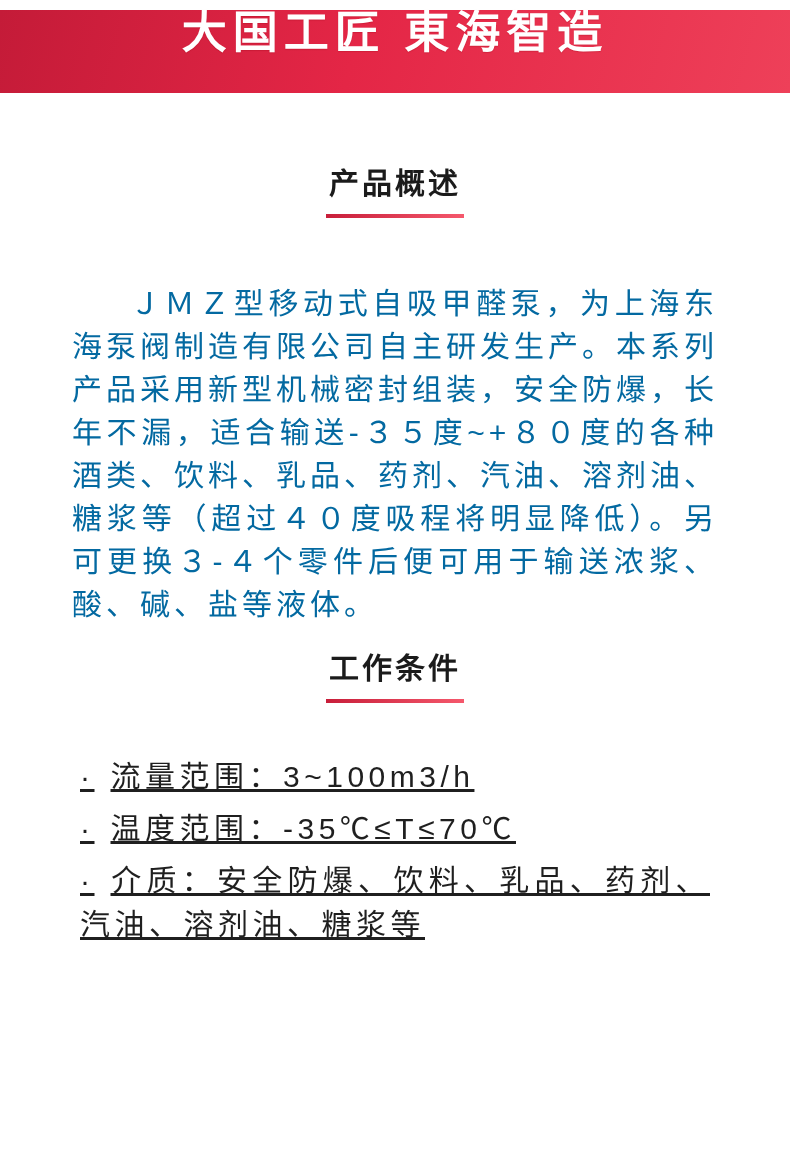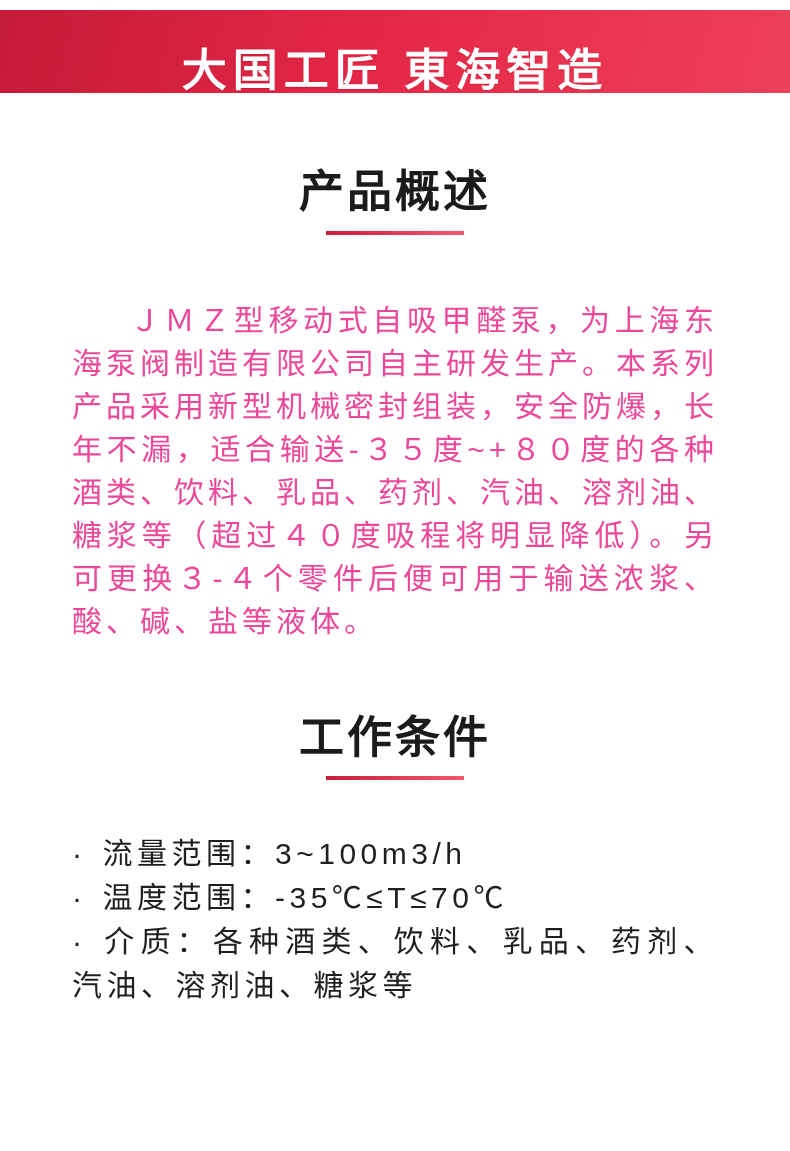--- a/index.html
+++ b/index.html
@@ -13,72 +13,72 @@
     overflow: hidden;
   }
 
   
   .banner {
     margin-top: 10px;
     height: 83px;
     width: 790px;
     background: linear-gradient(105deg, #c41b38 0%, #e42646 45%, #ee4059 100%);
     display: flex;
-    align-items: flex-end;
+    align-items: flex-start;
     justify-content: center;
   }
   .banner-title {
     color: #ffffff;
     font-size: 45px;
     font-weight: 800;
     letter-spacing: 6px;
     line-height: 1;
     text-shadow: 0 1px 1px rgba(150,0,20,0.25);
   }
 
   
   .section-title {
     margin: 74px 0 0 0;
     text-align: center;
-    font-size: 45px;
+    font-size: 30px;
     line-height: 1.1;
     font-weight: 700;
     color: #1b1b1b;
     letter-spacing: 3px;
   }
-  .section-conditions .section-title { margin-top: 70px; }
+  .section-conditions .section-title { margin-top: 26px; }
   .title-underline {
     width: 138px;
     height: 4px;
     margin: 14px auto 0 auto;
     background: linear-gradient(to right, #c81e3a 0%, #f5586c 100%);
   }
 
   
   .paragraph {
     margin: 64px 72px 0 72px;
     font-size: 30px;
     line-height: 43px;
     letter-spacing: 4px;
     text-align: justify;
     text-indent: 58px;
-    color: #ec4899;
+    color: #0369a1;
   }
 
   
   .spec-list {
     list-style: none;
     margin: 52px 0 0 0;
     padding: 0 72px;
     font-size: 30px;
     line-height: 44px;
     letter-spacing: 4.5px;
     color: #1f1f1f;
   }
-  .spec-list li { margin: 0; padding: 0; text-align: justify; }
+  .spec-list li { margin: 8px; padding: 0; text-align: justify; text-decoration: underline; }
   .spec-list .dot {
     display: inline;
     margin-right: 16px;
     color: #1f1f1f;
   }
 </style>
 </head>
 <body>
 
 <header class="banner">
@@ -91,15 +91,15 @@
   <p class="paragraph">ＪＭＺ型移动式自吸甲醛泵，为上海东海泵阀制造有限公司自主研发生产。本系列产品采用新型机械密封组装，安全防爆，长年不漏，适合输送-３５度~+８０度的各种酒类、饮料、乳品、药剂、汽油、溶剂油、糖浆等（超过４０度吸程将明显降低）。另可更换３-４个零件后便可用于输送浓浆、酸、碱、盐等液体。</p>
 </section>
 
 <section class="section section-conditions">
   <h2 class="section-title">工作条件</h2>
   <div class="title-underline"></div>
 
   <ul class="spec-list">
     <li><span class="dot">·</span><span>流量范围：3~100m3/h</span></li>
     <li><span class="dot">·</span><span>温度范围：-35℃≤T≤70℃</span></li>
-    <li><span class="dot">·</span><span>介质：各种酒类、饮料、乳品、药剂、汽油、溶剂油、糖浆等</span></li>
+    <li><span class="dot">·</span><span>介质：安全防爆、饮料、乳品、药剂、汽油、溶剂油、糖浆等</span></li>
   </ul>
 </section>
 
 </body></html>

